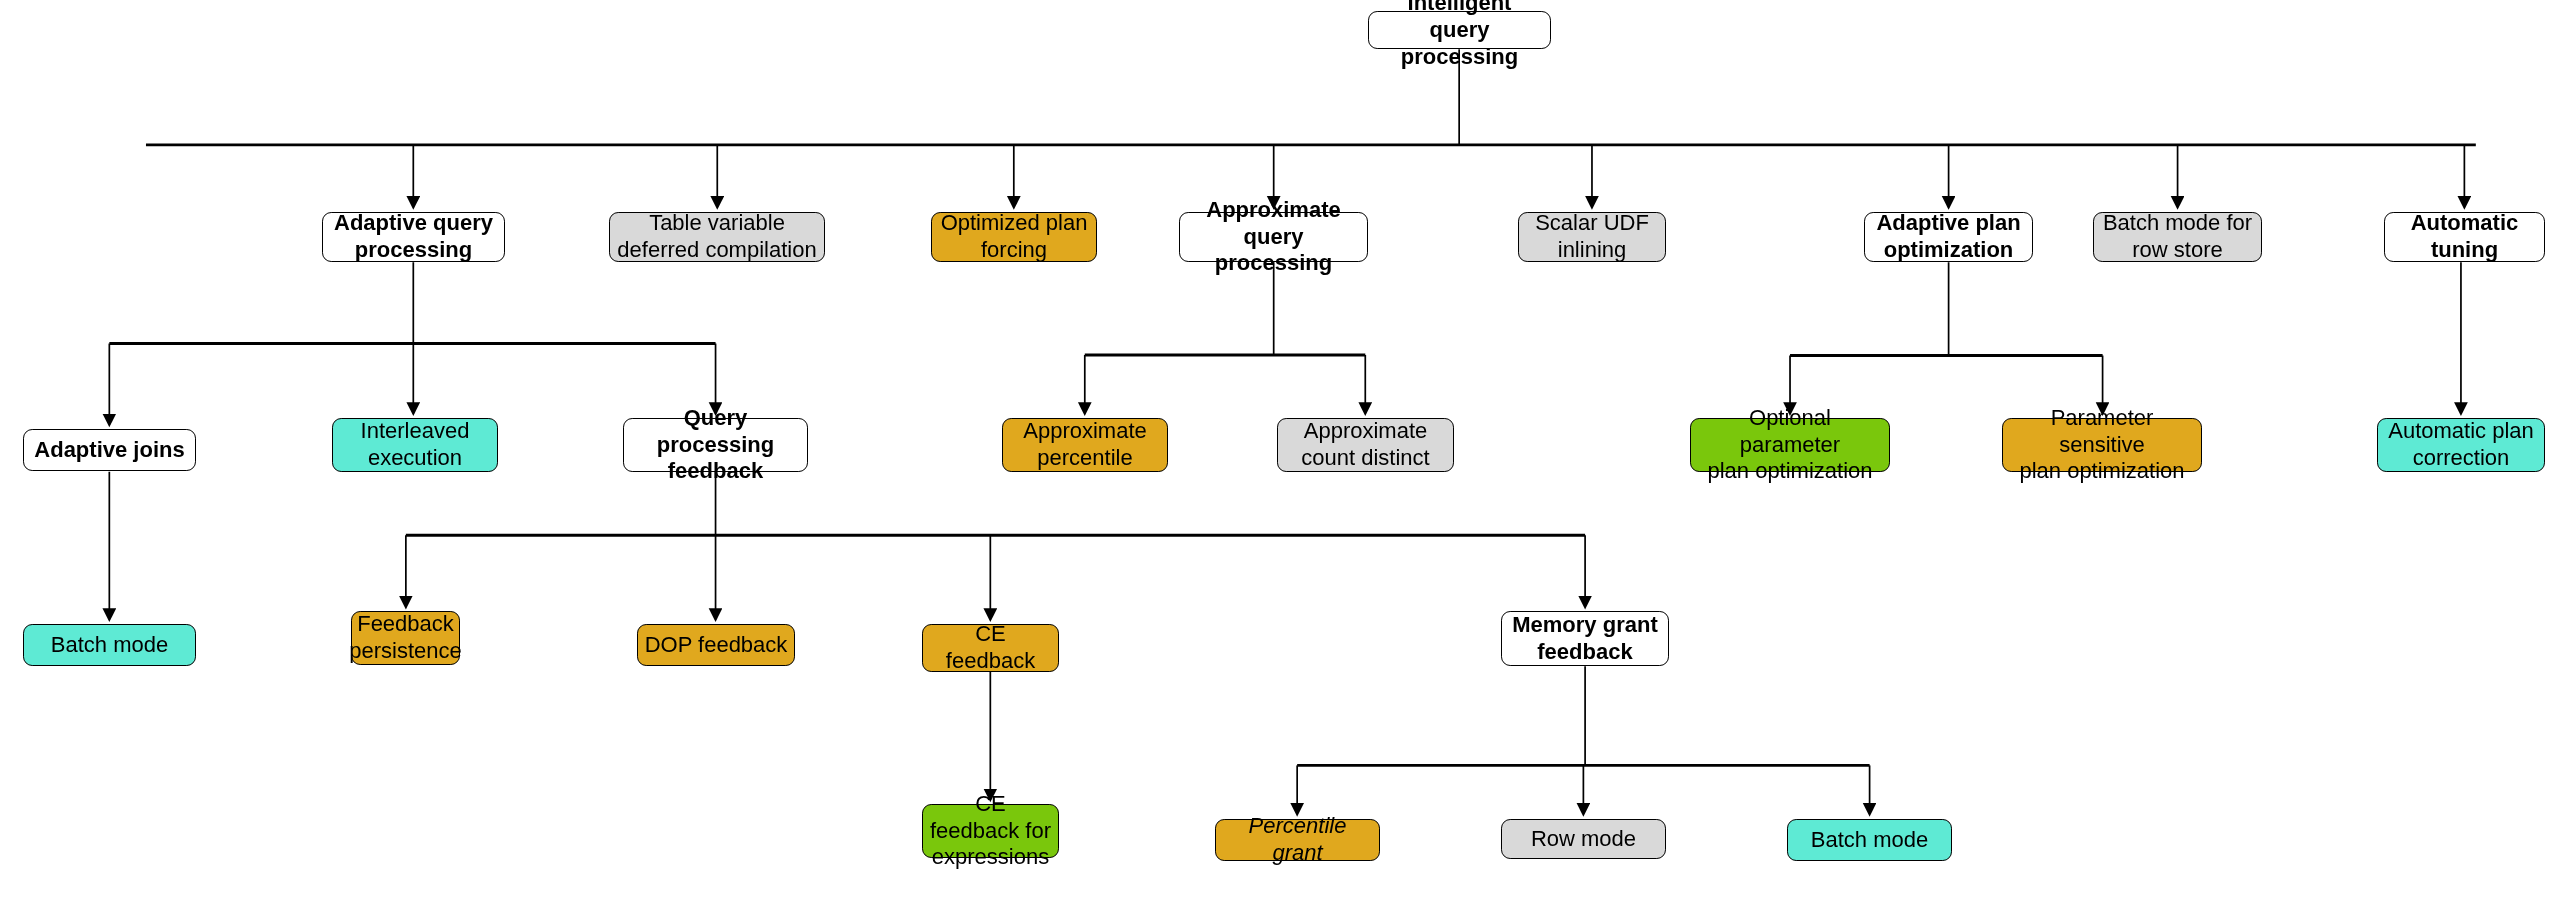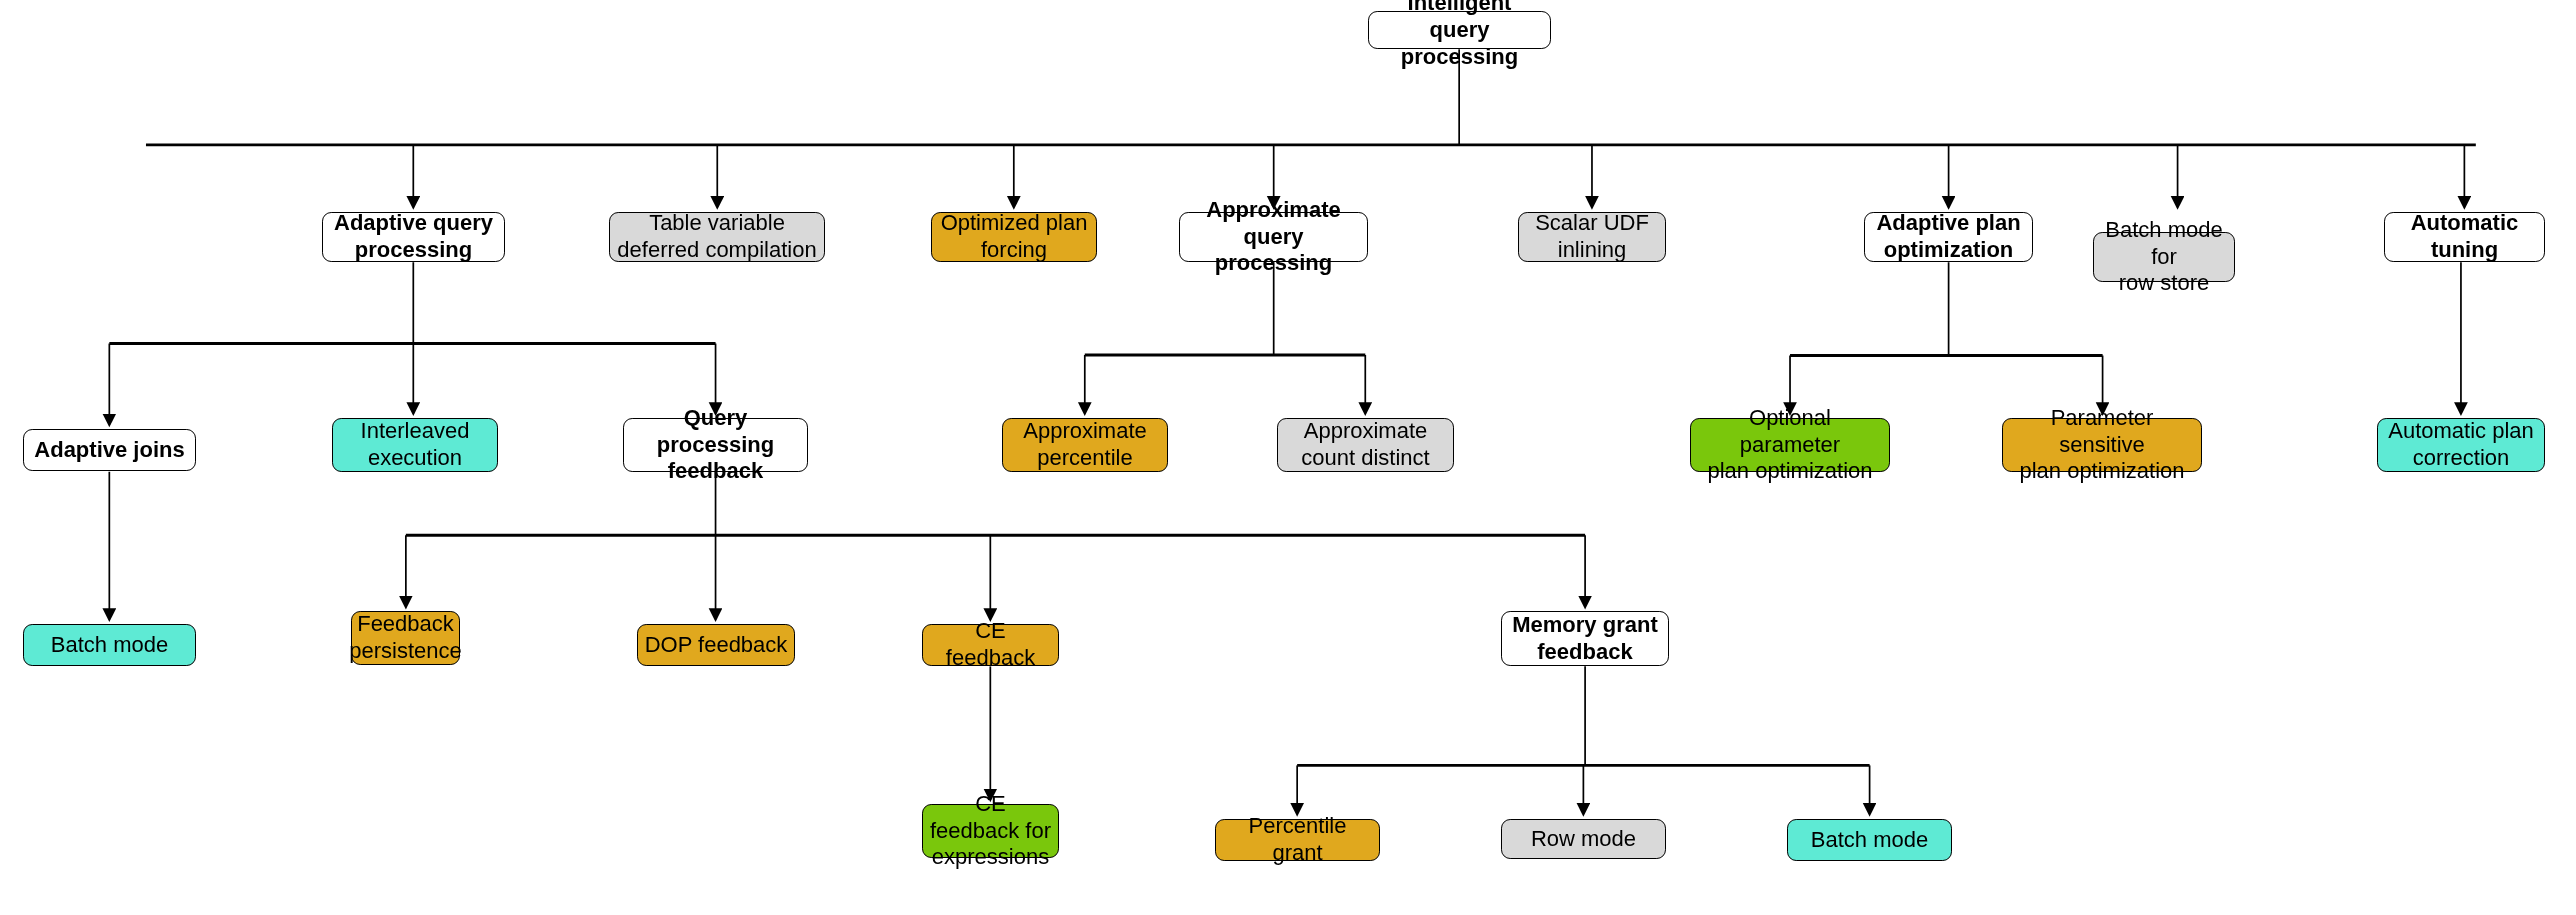--- a/index.html
+++ b/index.html
@@ -141,21 +141,21 @@
       <div class="node gray" style="left: 609px; top: 212px; width: 216px; height: 50px;"><span>Table variable
 deferred compilation</span></div>
       <div class="node orange" style="left: 931px; top: 212px; width: 166px; height: 50px;"><span>Optimized plan
 forcing</span></div>
       <div class="node white" style="left: 1179px; top: 212px; width: 189px; height: 50px;"><span>Approximate
 query processing</span></div>
       <div class="node gray" style="left: 1518px; top: 212px; width: 148px; height: 50px;"><span>Scalar UDF
 inlining</span></div>
       <div class="node white" style="left: 1864px; top: 212px; width: 169px; height: 50px;"><span>Adaptive plan
 optimization</span></div>
-      <div class="node gray" style="left: 2093px; top: 212px; width: 142px; height: 50px; margin-top: 20px;"><span>Batch mode for
+      <div class="node gray" style="left: 2093px; top: 212px; width: 169px; height: 50px;"><span>Batch mode for
 row store</span></div>
       <div class="node white" style="left: 2384px; top: 212px; width: 161px; height: 50px;"><span>Automatic
 tuning</span></div>
       <div class="node white" style="left: 23px; top: 429px; width: 173px; height: 42px;"><span>Adaptive joins</span></div>
       <div class="node blue" style="left: 332px; top: 418px; width: 166px; height: 54px;"><span>Interleaved
 execution</span></div>
       <div class="node white" style="left: 623px; top: 418px; width: 185px; height: 54px;"><span>Query processing
 feedback</span></div>
       <div class="node orange" style="left: 1002px; top: 418px; width: 166px; height: 54px;"><span>Approximate
 percentile</span></div>
@@ -164,25 +164,25 @@
       <div class="node green" style="left: 1690px; top: 418px; width: 200px; height: 54px;"><span>Optional parameter
 plan optimization</span></div>
       <div class="node orange" style="left: 2002px; top: 418px; width: 200px; height: 54px;"><span>Parameter sensitive
 plan optimization</span></div>
       <div class="node blue" style="left: 2377px; top: 418px; width: 168px; height: 54px;"><span>Automatic plan
 correction</span></div>
       <div class="node blue" style="left: 23px; top: 624px; width: 173px; height: 42px;"><span>Batch mode</span></div>
       <div class="node orange" style="left: 351px; top: 611px; width: 109px; height: 54px;"><span>Feedback
 persistence</span></div>
       <div class="node orange" style="left: 637px; top: 624px; width: 158px; height: 42px;"><span>DOP feedback</span></div>
-      <div class="node orange" style="left: 922px; top: 624px; width: 137px; height: 42px;"><span>CE feedback</span></div>
+      <div class="node orange" style="left: 922px; top: 624px; width: 137px; height: 48px;"><span>CE feedback</span></div>
       <div class="node white" style="left: 1501px; top: 611px; width: 168px; height: 55px;"><span>Memory grant
 feedback</span></div>
       <div class="node green" style="left: 922px; top: 804px; width: 137px; height: 54px;"><span>CE feedback for
 expressions</span></div>
-      <div class="node orange" style="left: 1215px; top: 819px; width: 165px; height: 42px;"><span>Percentile grant</span></div>
+      <div class="node orange" style="left: 1215px; top: 819px; width: 165px; height: 42px; font-style: italic;"><span>Percentile grant</span></div>
       <div class="node gray" style="left: 1501px; top: 819px; width: 165px; height: 40px;"><span>Row mode</span></div>
       <div class="node blue" style="left: 1787px; top: 819px; width: 165px; height: 42px;"><span>Batch mode</span></div>
     </div>
 
 
 </div>
 
 
 </body></html>

